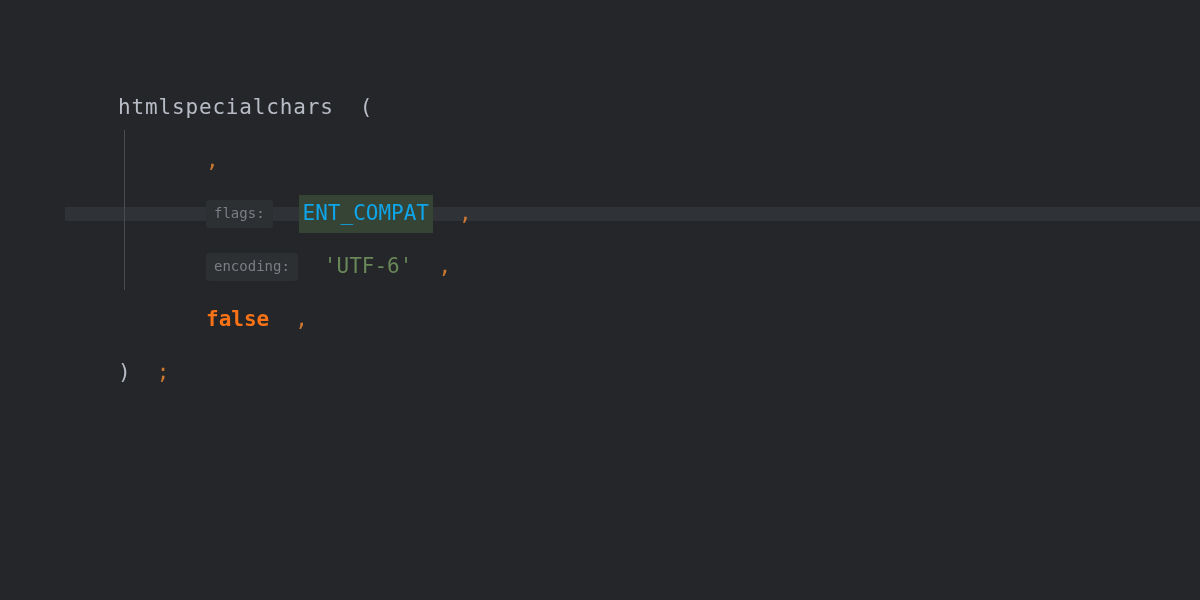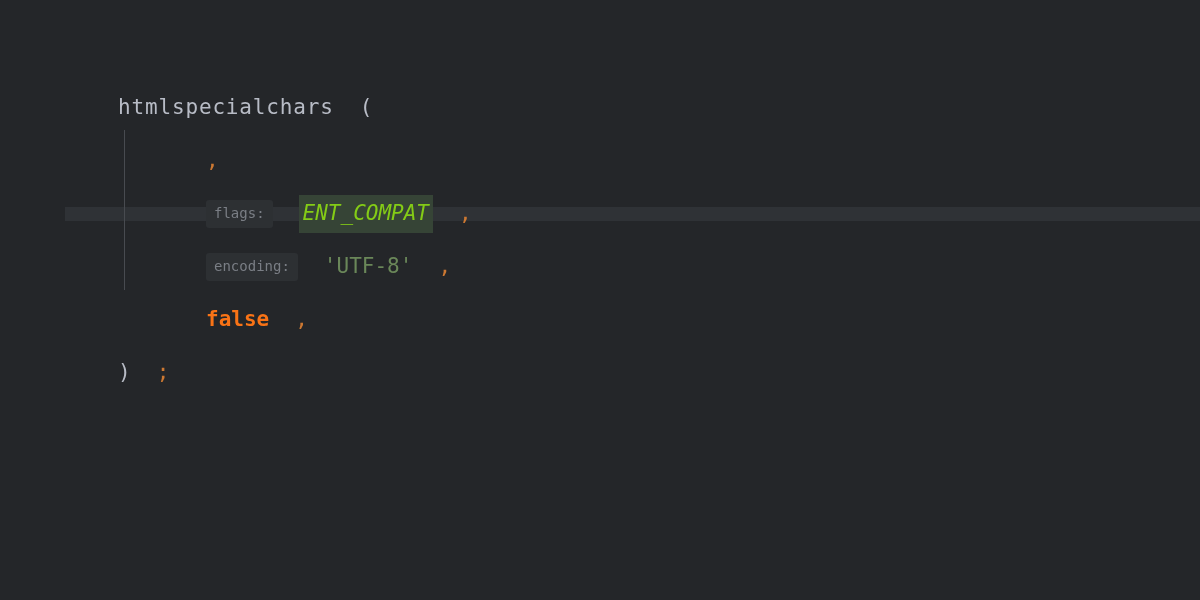--- a/index.html
+++ b/index.html
@@ -40,22 +40,21 @@
     .comma { color: #cc7832; }
     .param-hint {
       background: #2d3033;
       color: #7a7e85;
       padding: 1px 8px;
       border-radius: 3px;
       font-size: 14px;
       font-family: inherit;
     }
     .constant {
-      color: #84cc16;
-      font-style: italic;
+      color: #0ea5e9;
       background: #364436;
       padding: 0 4px;
     }
     .string { color: #6a8759; font-family: inherit; }
     .keyword { color: #f97316; font-weight: bold; }
     .semicolon { color: #cc7832; }
     .indent { display: inline-block; width: 62px; }
     .row {
       position: relative;
       height: 40px;
@@ -97,21 +96,21 @@
         <span class="param-hint">flags:</span> 
         <span class="constant">ENT_COMPAT</span>
         <span class="comma">,</span>
     </div>
   </div>
 
   <div class="row">
     <div class="line-content">
       <span class="indent"></span>
         <span class="param-hint">encoding:</span> 
-        <span class="string">'UTF-8'</span>
+        <span class="string">'UTF-6'</span>
         <span class="comma">,</span>
     </div>
   </div>
 
   <div class="row">
     <div class="line-content">
       <span class="indent"></span>
         <span class="keyword">false</span>
         <span class="comma">,</span>
     </div>

